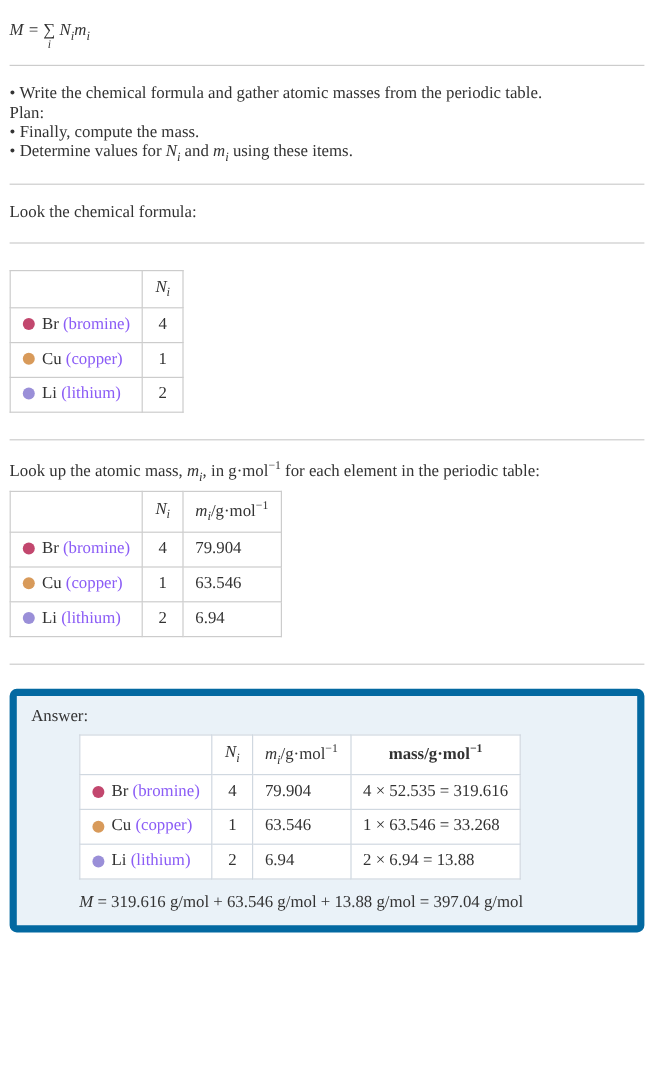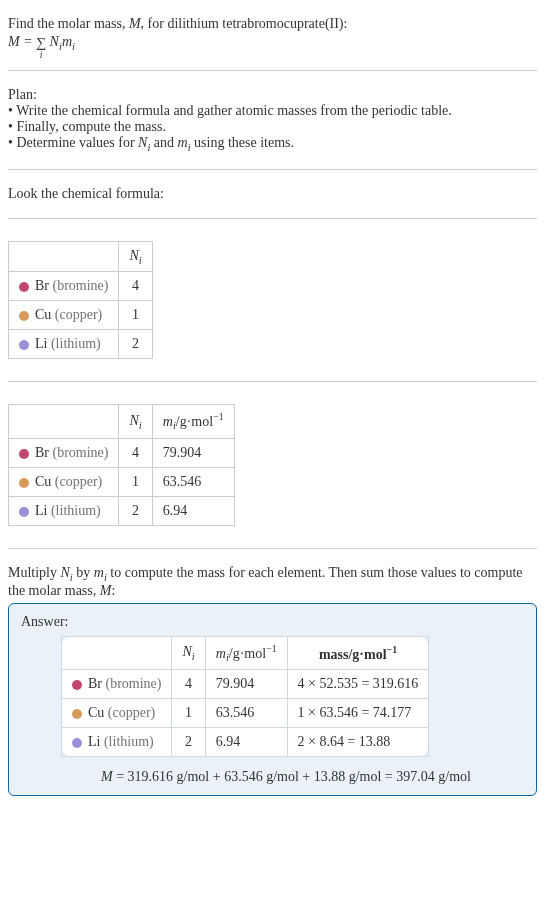--- a/index.html
+++ b/index.html
@@ -42,21 +42,20 @@
       font-size: 0.7em;
       line-height: 0.8;
       position: absolute;
       left: 50%;
       transform: translateX(-50%);
       top: 100%;
     }
     table {
       border-collapse: collapse;
       margin: 6px 0;
-      border-radius: 13px;
     }
     th, td {
       border: 1px solid #ccc;
       padding: 6px 10px;
       text-align: left;
       font-weight: normal;
     }
     th {
       font-style: italic;
       text-align: center;
@@ -68,23 +67,23 @@
       display: inline-block;
       width: 10px;
       height: 10px;
       border-radius: 50%;
       margin-right: 6px;
       vertical-align: middle;
     }
     .bullet-br { background: #c2476e; }
     .bullet-cu { background: #d89a5a; }
     .bullet-li { background: #9a8fd8; }
-    .dim { color: #737373; }
+    .dim { color: #8b5cf6; }
     .answer-box {
-      border: 1px solid #0369a1;
+      border: 6px solid #0369a1;
       border-radius: 6px;
       background: #eaf2f8;
       padding: 10px 12px;
       margin-top: 4px;
     }
     .answer-box table {
       background: #fff;
     }
     .answer-box th, .answer-box td {
       border: 1px solid #d0d8e0;
@@ -101,33 +100,30 @@
     }
     .sup {
       vertical-align: super;
       font-size: 0.7em;
     }
   </style>
 </head>
 <body>
 
 <div class="section">
-  <div>
-    <span>Find the molar mass, </span><i>M</i><span>, for dilithium tetrabromocuprate(II):</span>
-  </div>
   <div class="formula">
     <i>M</i><span> = </span><span class="below"><span>∑</span><span class="below-sub">i</span></span>&nbsp;<i>N</i><span class="sub"><i>i</i></span><i>m</i><span class="sub"><i>i</i></span>
   </div>
 </div>
 
 <hr class="divider">
 
 <div class="section">
+  <div>• Write the chemical formula and gather atomic masses from the periodic table.</div>
   <div>Plan:</div>
-  <div>• Write the chemical formula and gather atomic masses from the periodic table.</div>
   <div>• Finally, compute the mass.</div>
   <div>
     <span>• Determine values for </span><i>N</i><span class="sub"><i>i</i></span><span> and </span><i>m</i><span class="sub"><i>i</i></span><span> using these items.</span>
   </div>
 </div>
 
 <hr class="divider">
 
 <div class="section">
   <div>Look the chemical formula:</div>
@@ -154,20 +150,23 @@
       <td><span class="bullet bullet-li"></span><span>Li</span> <span class="dim">(lithium)</span></td>
       <td class="num">2</td>
     </tr>
   </tbody>
     </table>
 </div>
 
 <hr class="divider">
 
 <div class="section">
+  <div>
+    <span>Look up the atomic mass, </span><i>m</i><span class="sub"><i>i</i></span><span>, in g·mol</span><span class="sup">−1</span><span> for each element in the periodic table:</span>
+  </div>
   <table>
     <tbody>
         <tr>
       <th></th>
       <th><i>N</i><span class="sub"><i>i</i></span></th>
       <th><i>m</i><span class="sub"><i>i</i></span><span style="font-style:normal">/g·mol</span><span class="sup" style="font-style:normal">−1</span></th>
     </tr>
     <tr>
       <td><span class="bullet bullet-br"></span><span>Br</span> <span class="dim">(bromine)</span></td>
       <td class="num">4</td>
@@ -183,23 +182,20 @@
       <td class="num">2</td>
       <td>6.94</td>
     </tr>
   </tbody>
     </table>
 </div>
 
 <hr class="divider">
 
 <div class="section">
-  <div>
-    <span>Multiply </span><i>N</i><span class="sub"><i>i</i></span><span> by </span><i>m</i><span class="sub"><i>i</i></span><span> to compute the mass for each element. Then sum those values to compute the molar mass, </span><i>M</i><span>:</span>
-  </div>
 
   <div class="answer-box">
     <div class="answer-label">Answer:</div>
     <div class="indent">
       <table>
         <tbody>
             <tr>
           <th></th>
           <th><i>N</i><span class="sub"><i>i</i></span></th>
           <th><i>m</i><span class="sub"><i>i</i></span><span style="font-style:normal">/g·mol</span><span class="sup" style="font-style:normal">−1</span></th>
@@ -208,28 +204,28 @@
         <tr>
           <td><span class="bullet bullet-br"></span><span>Br</span> <span class="dim">(bromine)</span></td>
           <td class="num">4</td>
           <td>79.904</td>
           <td>4 × 52.535 = 319.616</td>
         </tr>
         <tr>
           <td><span class="bullet bullet-cu"></span><span>Cu</span> <span class="dim">(copper)</span></td>
           <td class="num">1</td>
           <td>63.546</td>
-          <td>1 × 63.546 = 74.177</td>
+          <td>1 × 63.546 = 33.268</td>
         </tr>
         <tr>
           <td><span class="bullet bullet-li"></span><span>Li</span> <span class="dim">(lithium)</span></td>
           <td class="num">2</td>
           <td>6.94</td>
-          <td>2 × 8.64 = 13.88</td>
+          <td>2 × 6.94 = 13.88</td>
         </tr>
       </tbody>
         </table>
-      <div style="padding-top:6px;margin-left:40px;">
+      <div style="padding-top:6px;">
         <i>M</i><span> = 319.616 g/mol + 63.546 g/mol + 13.88 g/mol = 397.04 g/mol</span>
       </div>
     </div>
   </div>
 </div>
 
 </body></html>

